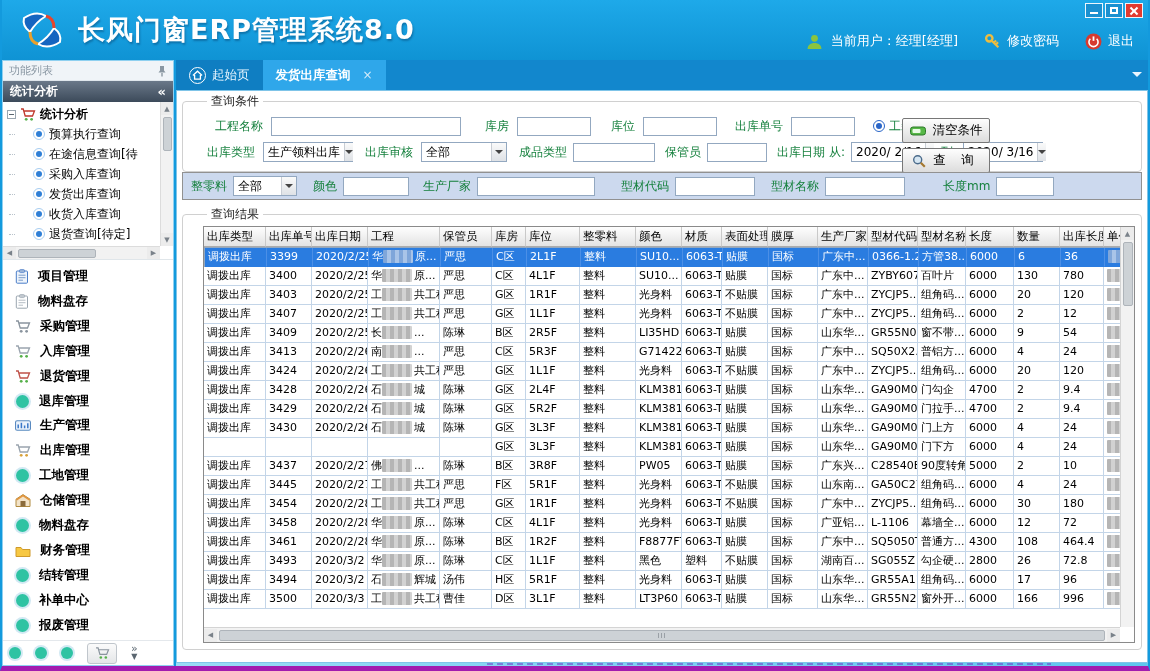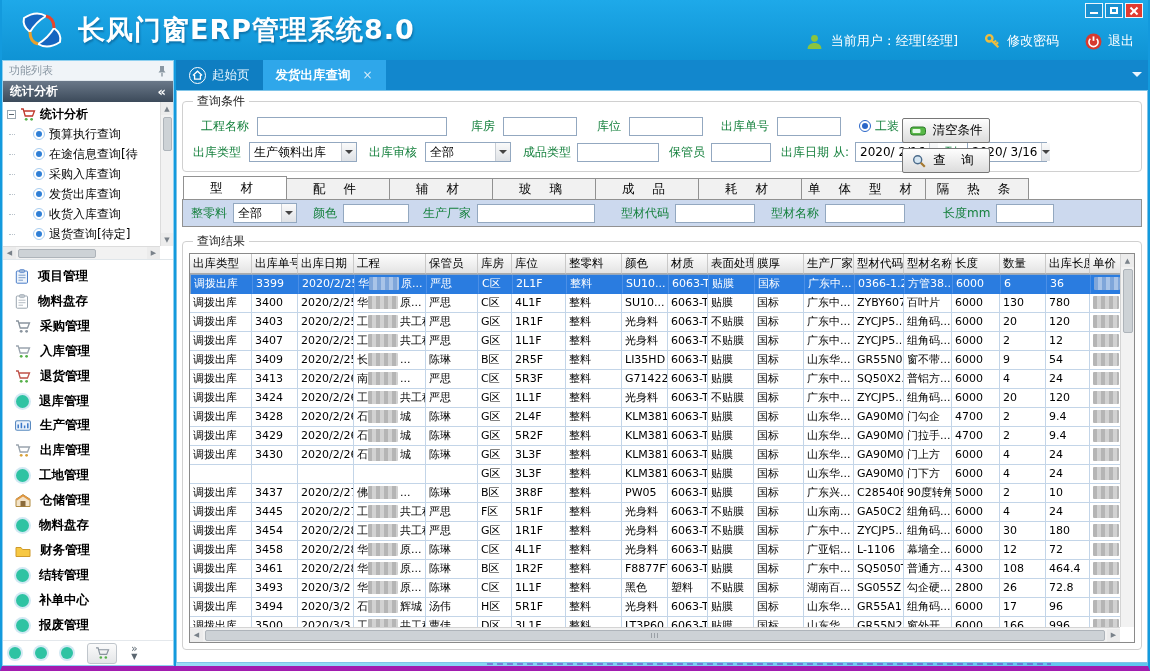--- a/index.html
+++ b/index.html
@@ -57,21 +57,21 @@
   
   .main{flex:1;display:flex;flex-direction:column;background:#1287cd;min-width:0}
   .tabbar{height:30px;flex:none;display:flex;align-items:stretch;position:relative}
   .tab{display:flex;align-items:center;gap:6px;padding:0 13px;color:#eaf6ff;font-size:12.5px;cursor:pointer}
   .tab-home{background:#0f7ec2}
   .homewrap{width:17px;height:17px;border:1px solid #fff;border-radius:50%;display:flex;align-items:center;justify-content:center}
   .tab.active{background:#2fa7ea;color:#fff;font-weight:bold}
   .tab .close{margin-left:6px;color:#d5ecfa;font-size:12px;font-weight:normal;cursor:pointer}
   .tab-caret{position:absolute;right:6px;top:12px;width:0;height:0;border:5px solid transparent;border-top-color:#eaf6ff;cursor:pointer}
   .content{flex:1;background:#fff;border:1px solid #7fc4e8;display:flex;flex-direction:column;padding:2px 5px 0 5px;min-height:0}
-  .group{border:1px solid #d0d0d0;border-radius:4px;padding:3px 6px 6px 6px;position:relative}
+  .group{border:1px solid #d0d0d0;border-radius:4px;padding:3px 6px 6px 20px;position:relative}
   .group legend{font-size:12px;color:#222;padding:0 4px;margin-left:4px}
   .q-row{display:flex;align-items:center;height:26px}
   .lb{color:#15803d;white-space:nowrap}
   .tb{border:1px solid #93a8c0;height:19px;font-size:12px;padding:0 3px;font-family:inherit;background:#fff}
   .sel{display:inline-flex;align-items:center;border:1px solid #93a8c0;height:20px;background:#fff;cursor:pointer}
   .sel .txt{padding:0 4px;white-space:nowrap;font-size:12px}
   .sel .arr{margin-left:auto;width:15px;align-self:stretch;display:flex;align-items:center;justify-content:center;background:linear-gradient(#fafafa,#dfe2e6);border-left:1px solid #c8cdd4}
   .sel .arr::before{content:'';width:0;height:0;border:4px solid transparent;border-top-color:#444;margin-top:4px}
   .radio{width:12px;height:12px;border-radius:50%;border:1px solid #8a949e;background:#fff;display:inline-flex;align-items:center;justify-content:center;cursor:pointer}
   .radio.on{border-color:#2a66c8}
@@ -365,21 +365,21 @@
             <input class="tb" style="width: 74px; margin-left: 8px;">
             <span class="lb" style="margin-left:18px">出库单号</span>
             <input class="tb" style="width: 64px; margin-left: 8px;">
             <span class="radio on" style="margin-left:18px"></span>
             <span class="lb" style="margin-left:4px">工装</span>
             <span class="radio" style="margin-left:14px"></span>
             <span class="lb" style="margin-left:4px">家装</span>
           </div>
           <div class="q-row">
             <span class="lb" style="margin-left:4px">出库类型</span>
-            <span class="sel" style="width:108px;margin-left:8px">
+            <span class="sel" style="width:90px;margin-left:8px">
                 <span class="txt">生产领料出库</span>
                 <span class="arr"></span>
               </span>
             <span class="lb" style="margin-left:12px">出库审核</span>
             <span class="sel" style="width:86px;margin-left:8px">
                 <span class="txt">全部</span>
                 <span class="arr"></span>
               </span>
             <span class="lb" style="margin-left:12px">成品类型</span>
             <input class="tb" style="width: 82px; margin-left: 6px;">
@@ -406,30 +406,20 @@
           </button>
           <button class="btn btn-search">
             <svg class="ic-mag" width="14" height="14" viewBox="0 0 14 14">
                 <circle cx="5.7" cy="5.7" r="4" fill="#d6e6f2" stroke="#4a6a8a" stroke-width="1.4"></circle>
                 <path d="M8.8 8.8l4 4" stroke="#a5782f" stroke-width="2.2"></path>
               </svg>
             <span>查 询</span>
           </button>
         </fieldset>
 
-        <div class="subtabs" id="subtab-list">
-            <div class="subtab active">型 材</div>
-            <div class="subtab">配 件</div>
-            <div class="subtab">辅 材</div>
-            <div class="subtab">玻 璃</div>
-            <div class="subtab">成 品</div>
-            <div class="subtab">耗 材</div>
-            <div class="subtab">单 体 型 材</div>
-            <div class="subtab">隔 热 条</div>
-          </div>
 
         <div class="filterbar">
           <span class="lb">整零料</span>
           <span class="sel" style="width:64px;margin-left:6px">
               <span class="txt">全部</span>
               <span class="arr"></span>
             </span>
           <span class="lb" style="margin-left:16px">颜色</span>
           <input class="tb" style="width: 66px; margin-left: 6px;">
           <span class="lb" style="margin-left:14px">生产厂家</span>

